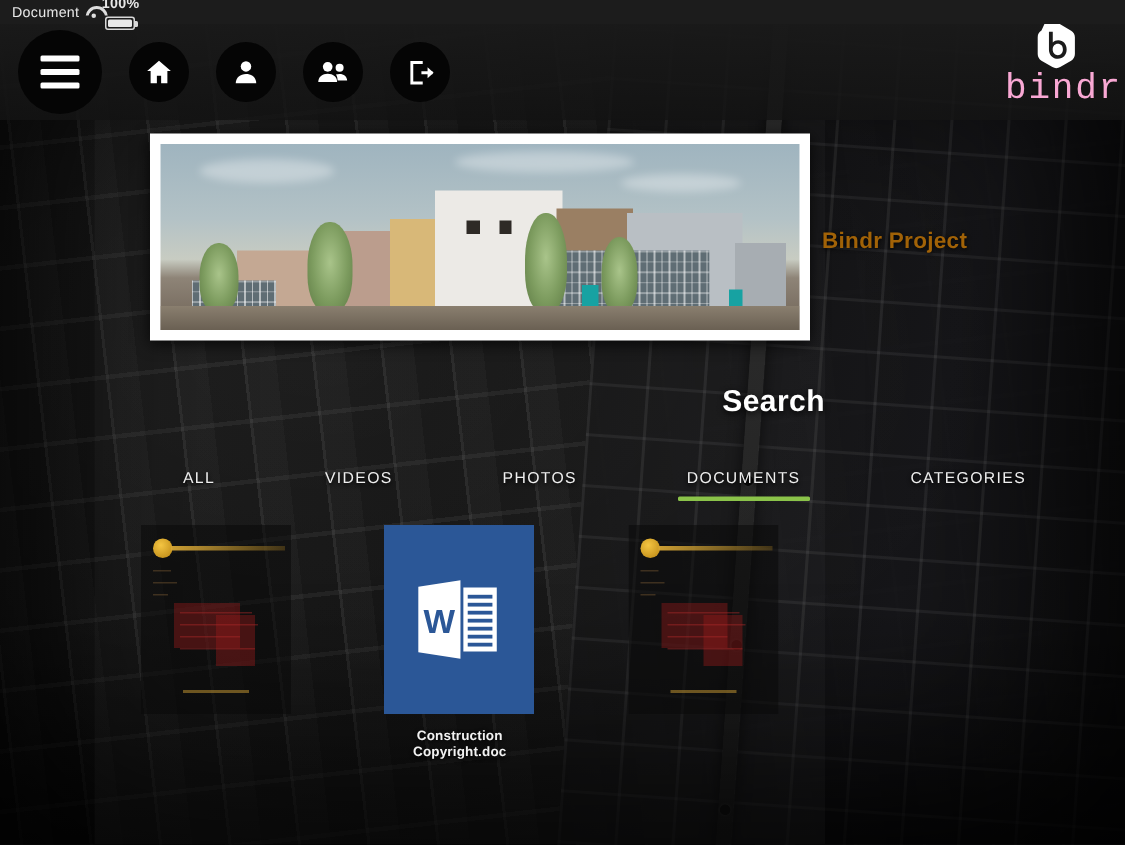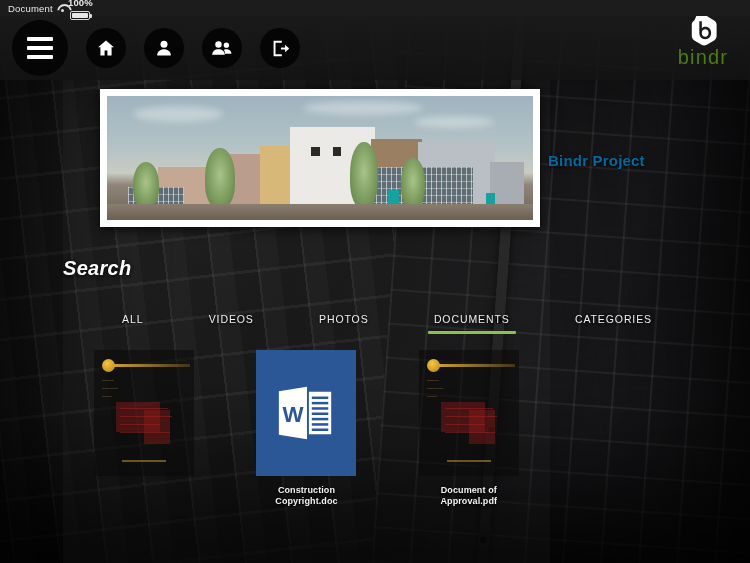--- a/index.html
+++ b/index.html
@@ -110,22 +110,22 @@
   .bars { width:26px; display:flex; flex-direction:column; gap:5px; }
   .bars span { display:block; height:4px; background:#fff; border-radius:1px; }
   .nav-btn svg { display:block; }
 
   #brand {
     position:absolute; right:14px; top:14px;
     width:66px; text-align:center; z-index:36; pointer-events:none;
   }
   #brand .mark { display:block; margin:0 auto; }
   #brand .word {
-    font-size:20px; letter-spacing:1.2px; color:#4d7c0f;
-    margin-top:-2px; font-weight:300;
+    font-size:24px; letter-spacing:1.2px; color:#f9a8d4;
+    margin-top:-2px; font-weight:300;font-family:Liberation Mono, monospace;
   }
 
   
   #panel {
     position:absolute; left:63px; top:80px; width:487px; bottom:0;
     background:rgba(255,255,255,0.028);
     z-index:10;
   }
 
   
@@ -163,38 +163,37 @@
     background:
       repeating-linear-gradient(to right, rgba(255,255,255,.55) 0 1px, rgba(0,0,0,0) 1px 5px),
       repeating-linear-gradient(to bottom, rgba(255,255,255,.35) 0 1px, rgba(0,0,0,0) 1px 7px),
       #5f6d74;
   }
   .render .teal { position:absolute; background:#17a2a2; }
   .render .win { position:absolute; background:#2e2a26; }
 
   #project-title {
     position:absolute; left:548px; top:152px; z-index:21;
-    font-size:15px; font-weight:bold; color:#0369a1; letter-spacing:.2px;
+    font-size:15px; font-weight:bold; color:#a16207; letter-spacing:.2px;
     text-shadow:0 1px 3px rgba(0,0,0,.9);
     text-align:right;
   }
 
   
   #search-heading {
     position:absolute; left:63px; top:257px; width:487px; z-index:21;
-    text-align:left; font-size:20px; font-weight:bold; letter-spacing:.3px;
+    text-align:right; font-size:20px; font-weight:bold; letter-spacing:.3px;
     text-shadow:0 1px 4px rgba(0,0,0,.9);
-    font-style:italic;
   }
 
   
   #tabs {
     position:absolute; left:0; right:0; top:313px; height:32px; z-index:22;
     display:flex; align-items:flex-start; justify-content:space-between;
-    padding:0 98px 0 122px;
+    padding:0 66px 0 122px;
   }
   .tab {
     position:relative; font-size:10.5px; letter-spacing:.9px; color:#efefef;
     padding-bottom:9px; cursor:pointer; white-space:nowrap;
     text-shadow:0 1px 3px rgba(0,0,0,.95);
   }
   .tab .ul {
     position:absolute; left:-6px; right:-6px; bottom:0; height:3px;
     background:#8bc34a; border-radius:1px; display:none;
   }
@@ -442,19 +441,15 @@
         <div class="ln" style="left:8px; top:46px; width:10px;"></div>
         <div class="red" style="left:22px; top:52px; width:44px; height:30px;"></div>
         <div class="red" style="left:50px; top:60px; width:26px; height:34px;"></div>
         <div class="redline" style="left:26px; top:58px; width:48px;"></div>
         <div class="redline" style="left:26px; top:66px; width:52px;"></div>
         <div class="redline" style="left:26px; top:74px; width:40px;"></div>
         <div class="redline" style="left:26px; top:82px; width:50px;"></div>
         <div class="foot"></div>
       </div>
     </div>
-    <div class="fname">
-      <span>Document of</span><br>
-      <span>Approval.pdf</span>
-    </div>
   </div>
 
 </div>
 
 </body></html>

